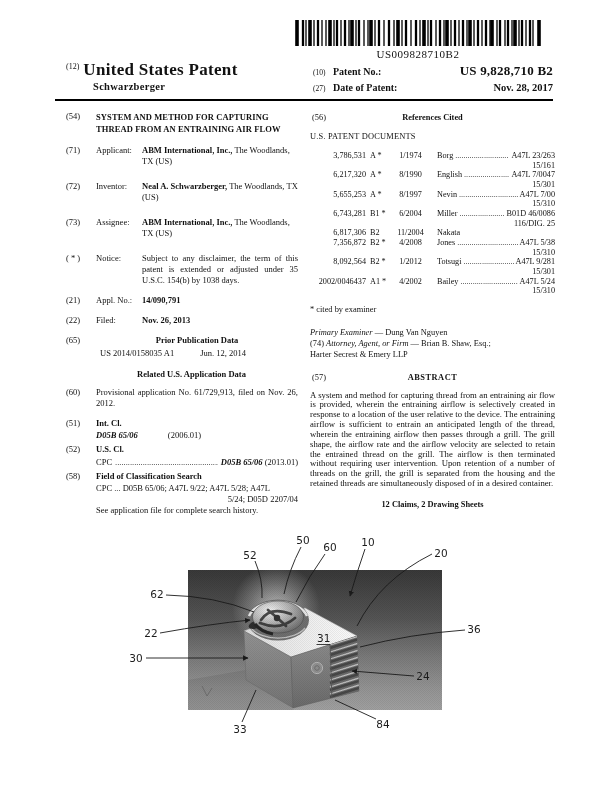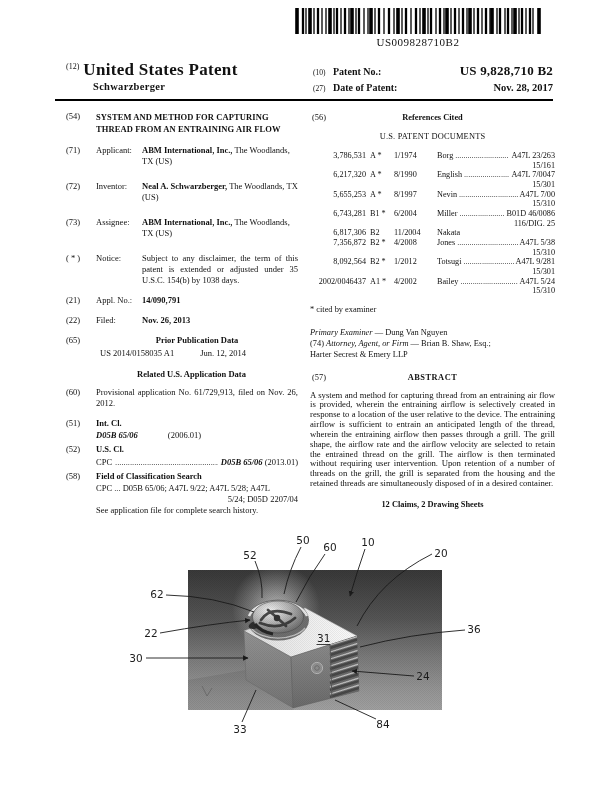--- a/index.html
+++ b/index.html
@@ -1,21 +1,21 @@
 <!DOCTYPE html>
 <html><head>
 <meta charset="utf-8">
 <style>
   html,body{margin:0;padding:0;background:#e8e8e8;}
   .page{position:relative;width:608px;height:785px;background:#ffffff;margin:0 auto;
         font-family:"Liberation Serif", serif;color:#111;overflow:hidden;}
   .abs{position:absolute;}
 
   
-  .barcode-wrap{left:293px;top:8px;width:250px;height:42px;text-decoration:underline;}
+  .barcode-wrap{left:293px;top:20px;width:250px;height:42px;text-decoration:underline;}
   .barcode-text{position:absolute;top:28px;left:0;width:250px;text-align:center;
                 font-size:11px;letter-spacing:.5px;}
 
   
   .hdr-left{left:66px;top:60px;width:240px;}
   .hdr-tag{font-size:8px;vertical-align:6px;}
   .hdr-title{font-size:17px;font-weight:bold;letter-spacing:.3px;}
   .hdr-surname{margin:1px 0 0 27px;font-size:10.5px;font-weight:bold;letter-spacing:.3px;}
   .hdr-right{left:313px;top:63px;width:240px;font-size:10px;}
   .hdr-row{display:flex;align-items:baseline;margin-bottom:3px;}
@@ -46,26 +46,26 @@
   .dots{flex:1;overflow:hidden;white-space:nowrap;margin:0 3px;}
   .dots::after{content:"....................................................................";}
   .fieldl1{margin-left:41px;width:202px;}
   .fieldl2{margin-left:41px;width:202px;text-align:right;}
   .ital{font-style:italic;}
   .bi{font-weight:bold;font-style:italic;}
 
   
   .sect-row{position:relative;text-align:center;font-weight:bold;margin-bottom:8px;}
   .sect-row .tag56{position:absolute;left:2px;top:0;font-weight:normal;}
-  .subhead{text-align:center;margin-bottom:8px;letter-spacing:.2px;}
+  .subhead{text-align:left;margin-bottom:8px;letter-spacing:.2px;}
   .refs{font-size:8.2px;line-height:1.18;}
   .rrow{display:flex;}
   .r-num{flex:none;width:56px;text-align:right;}
   .r-kind{flex:none;width:24px;padding-left:4px;}
-  .r-date{flex:none;width:33px;text-align:left;}
+  .r-date{flex:none;width:33px;text-align:center;}
   .r-name{flex:none;padding-left:10px;}
   .r-dots{flex:1;overflow:hidden;white-space:nowrap;margin:0 2px;}
   .r-dots::after{content:"........................................";}
   .no-dots .r-dots::after{content:"";}
   .r-cls{flex:none;}
   .r-cls2{text-align:right;}
   .footnote{margin-top:9px;}
   .examiner{margin-top:12px;}
   .attorney2{margin-bottom:0;}
   .abstract-head{position:relative;text-align:center;font-weight:bold;margin:12px 0 7px 0;letter-spacing:.5px;}

